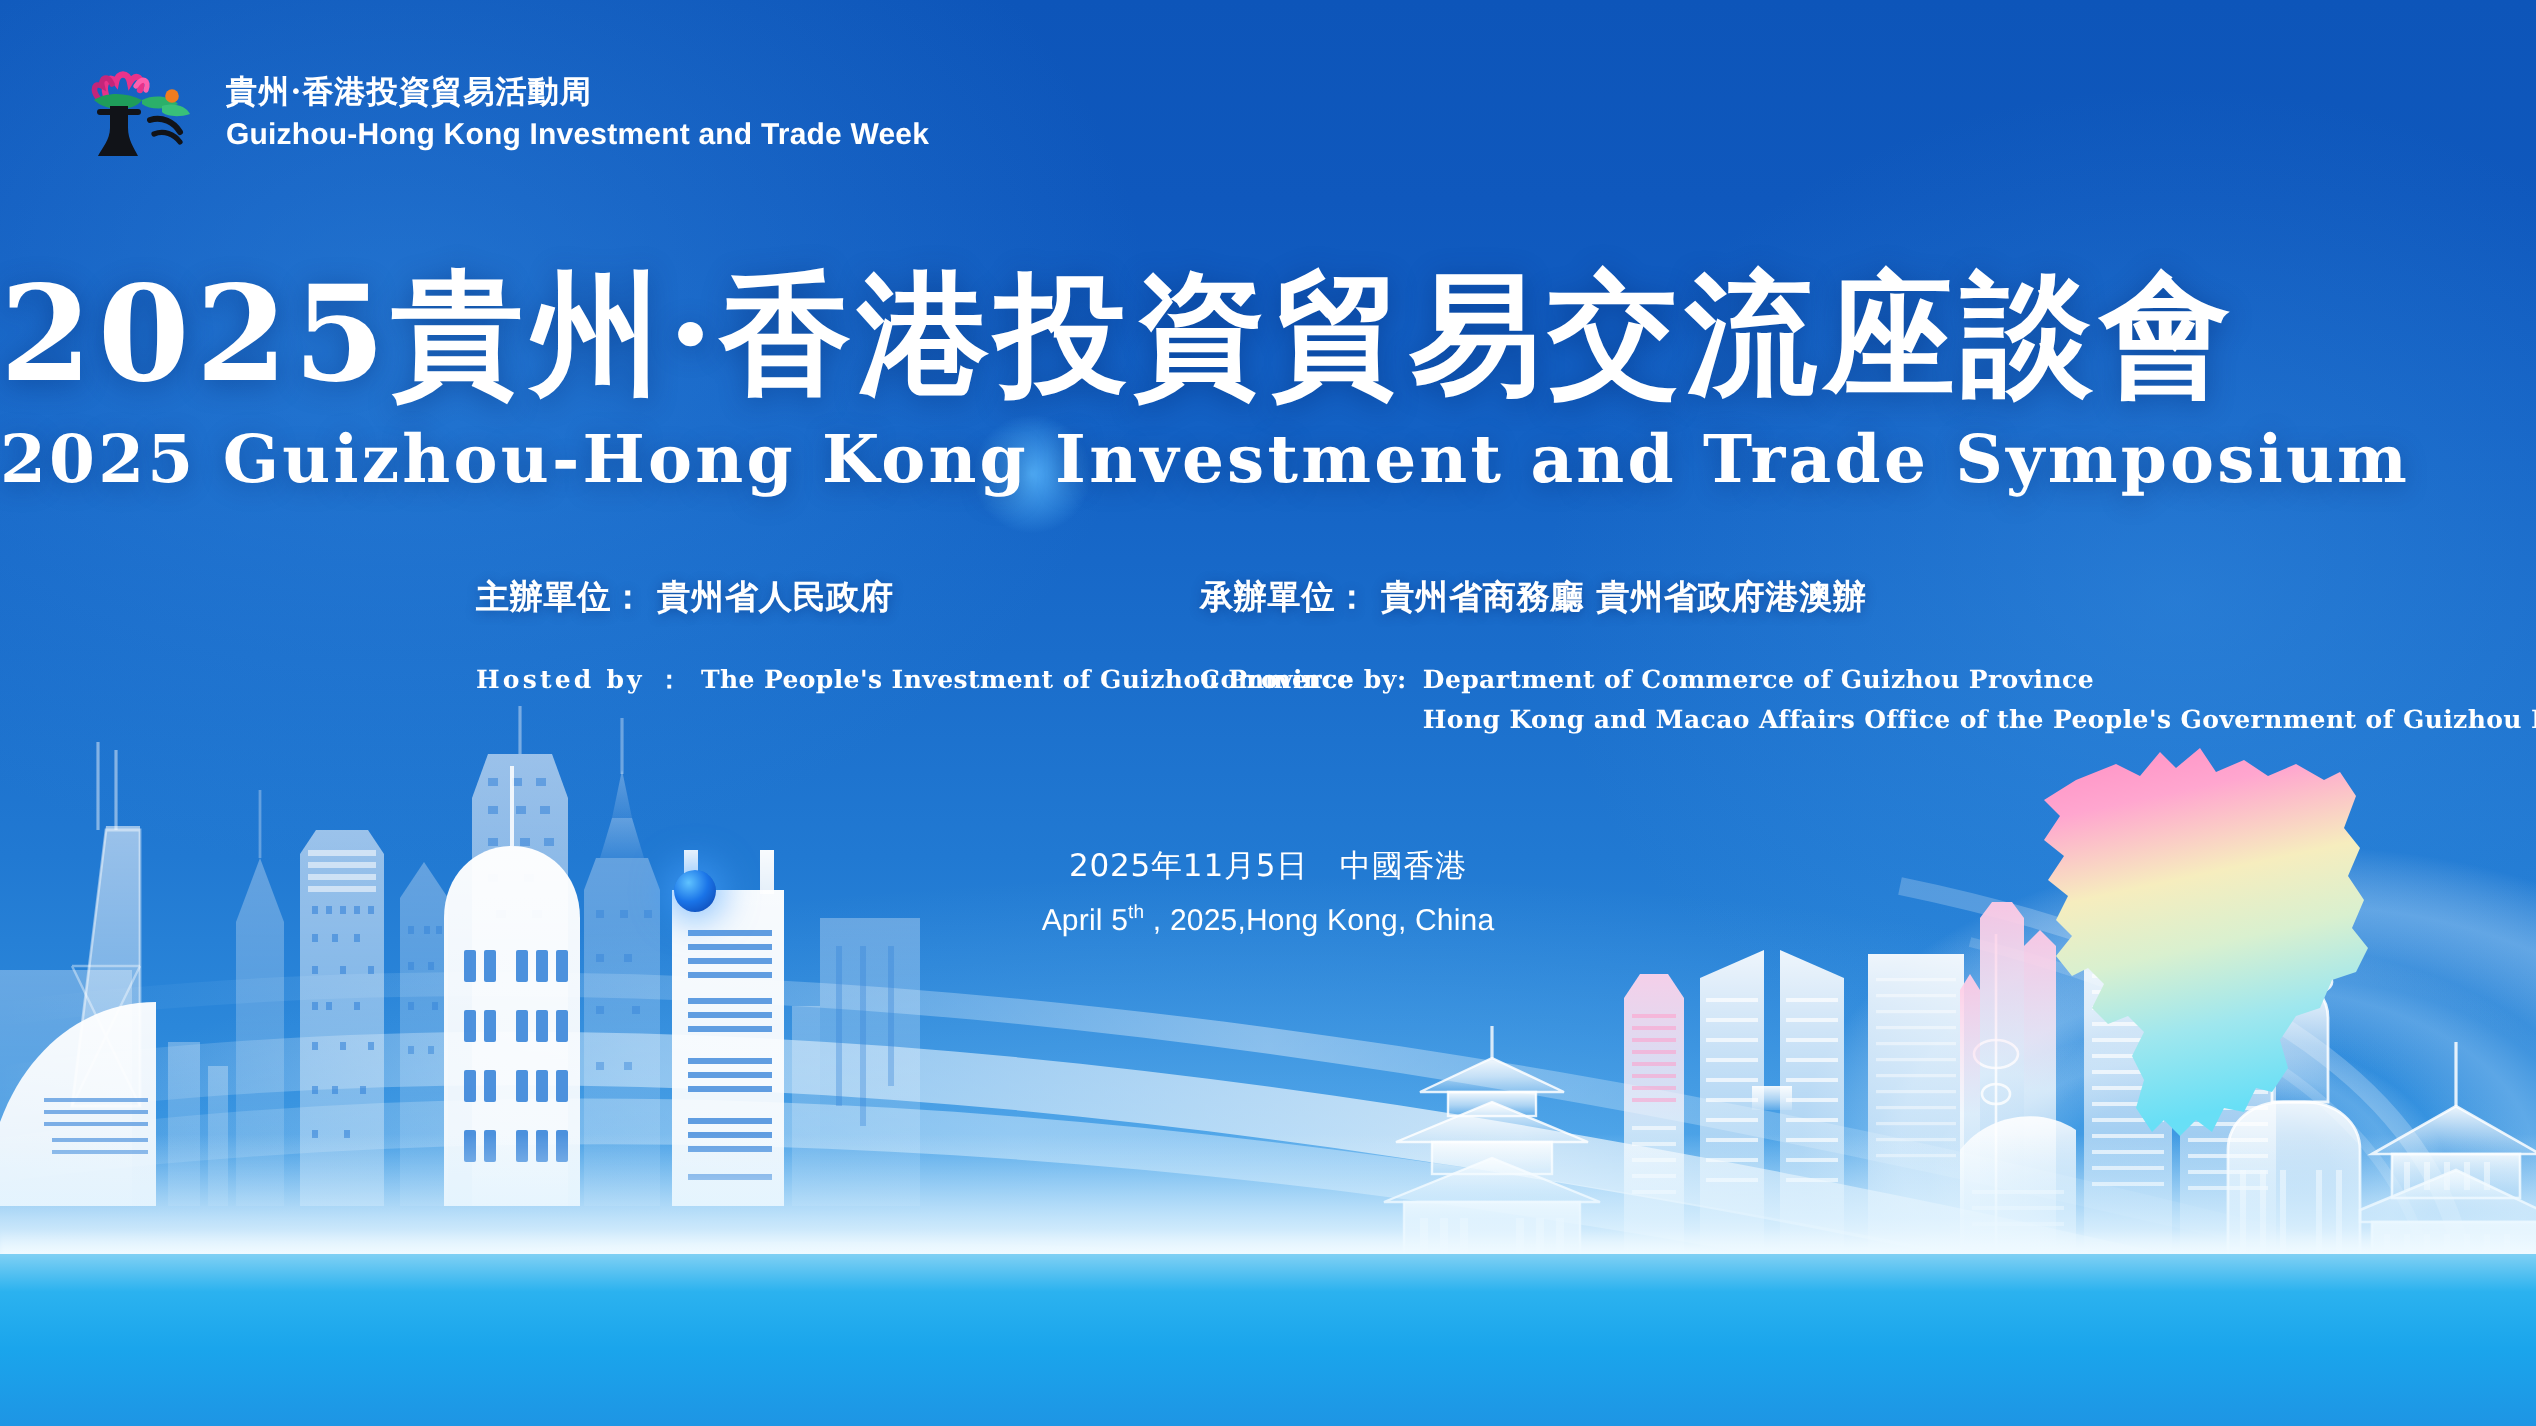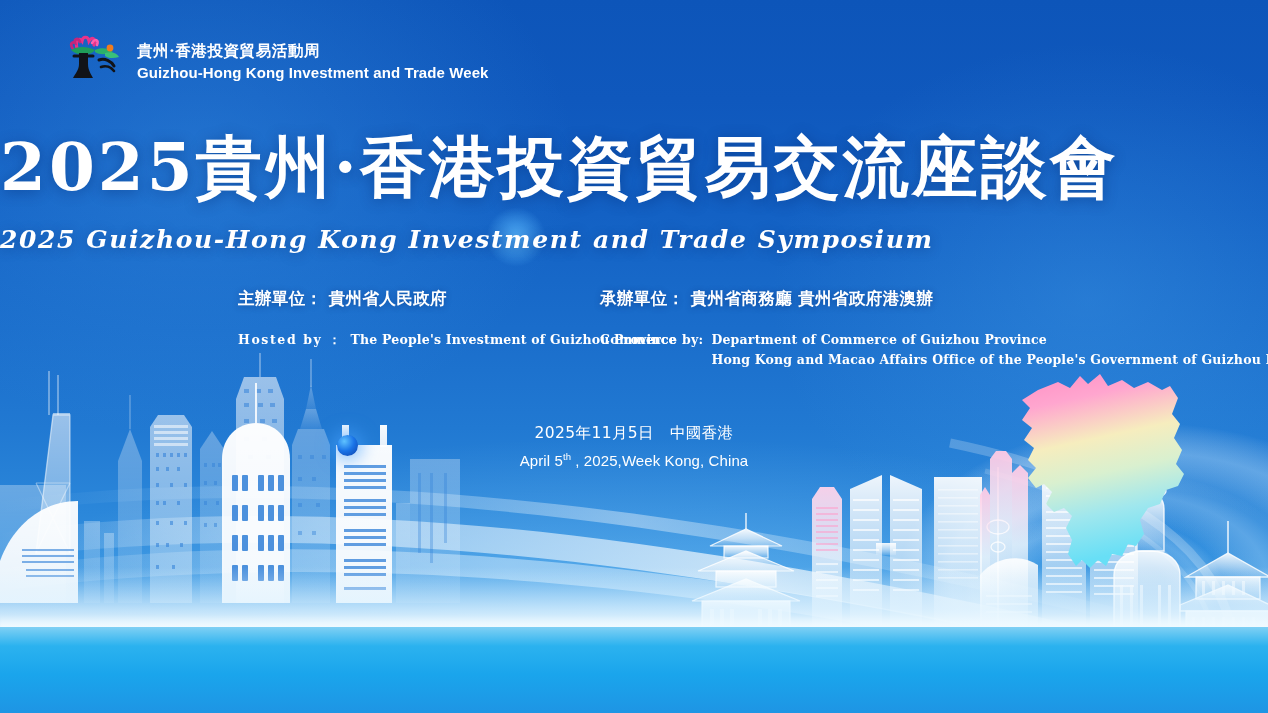--- a/index.html
+++ b/index.html
@@ -47,39 +47,39 @@
   .cityL{position:absolute;left:0;bottom:60px;width:470px;height:300px;}
   .cityC{position:absolute;left:690px;bottom:62px;width:330px;height:200px;}
   .cityR{position:absolute;left:980px;bottom:58px;width:290px;height:230px;}
   .gzmap{position:absolute;left:1010px;top:368px;width:185px;height:225px;}
 
   .orb{position:absolute;left:337px;top:435px;width:21px;height:21px;border-radius:50%;
     background:radial-gradient(circle at 35% 30%,#5fc2ff 0%,#1a74e8 48%,#0b3fa8 100%);
     box-shadow:0 0 16px 5px rgba(70,160,255,.55);}
 
   
-  .hdr{position:absolute;left:61px;top:32px;display:flex;align-items:flex-end;gap:14px;}
+  .hdr{position:absolute;left:37px;top:32px;display:flex;align-items:center;gap:14px;}
   .hdr-logo{width:62px;height:50px;flex:0 0 auto;}
   .hdr-txt{line-height:1.22;}
   .hdr-cn{color:#ffffff;font-size:15.5px;font-weight:700;letter-spacing:.6px;
     font-family:"DejaVu Serif",serif;}
   .hdr-en{color:#ffffff;font-size:15px;font-weight:700;letter-spacing:.1px;margin-top:3px;}
 
   
   .title-wrap{position:absolute;left:0;right:0;top:133px;text-align:left;}
   .t-cn{
     color:#ffffff;font-size:66px;font-weight:700;letter-spacing:3px;
     font-family:"DejaVu Serif","Liberation Serif",serif;
     text-shadow:0 2px 14px rgba(0,40,110,.45);
     line-height:1.05;white-space:nowrap;
   }
   .t-en{
-    margin-top:23px;color:#ffffff;font-size:25px;font-weight:700;letter-spacing:1.6px;
+    margin-top:8px;color:#ffffff;font-size:33px;font-weight:700;letter-spacing:1.6px;
     font-family:"DejaVu Serif","Liberation Serif",serif;
-    text-shadow:0 2px 12px rgba(0,40,110,.4);white-space:nowrap;font-style:italic;
+    text-shadow:0 2px 12px rgba(0,40,110,.4);white-space:nowrap;
   }
   .titleglow{position:absolute;left:486px;top:207px;width:60px;height:60px;border-radius:50%;
     background:radial-gradient(circle,rgba(90,185,255,.85) 0%,rgba(60,150,240,0) 70%);}
 
   
   .orgs{position:absolute;left:0;right:0;top:288px;}
   .org{position:absolute;}
   .org.host{left:238px;}
   .org.organizer{left:600px;}
   .org-cn{color:#ffffff;font-size:16.5px;font-weight:700;letter-spacing:.4px;
@@ -605,16 +605,16 @@
           <div class="org-val">Department of Commerce of Guizhou Province</div>
           <div class="org-val">Hong Kong and Macao Affairs Office of the People's Government of Guizhou Province</div>
         </div>
       </div>
     </div>
 
   </div>
 
   <div class="dateblk">
     <div class="d-cn">2025年11月5日　中國香港</div>
-    <div class="d-en"><span>April 5</span><sup>th</sup><span> , 2025,Week Kong, China</span></div>
+    <div class="d-en"><span>April 5</span><sup>th</sup><span> , 2025,Hong Kong, China</span></div>
   </div>
 
 </div>
 
 </body></html>

